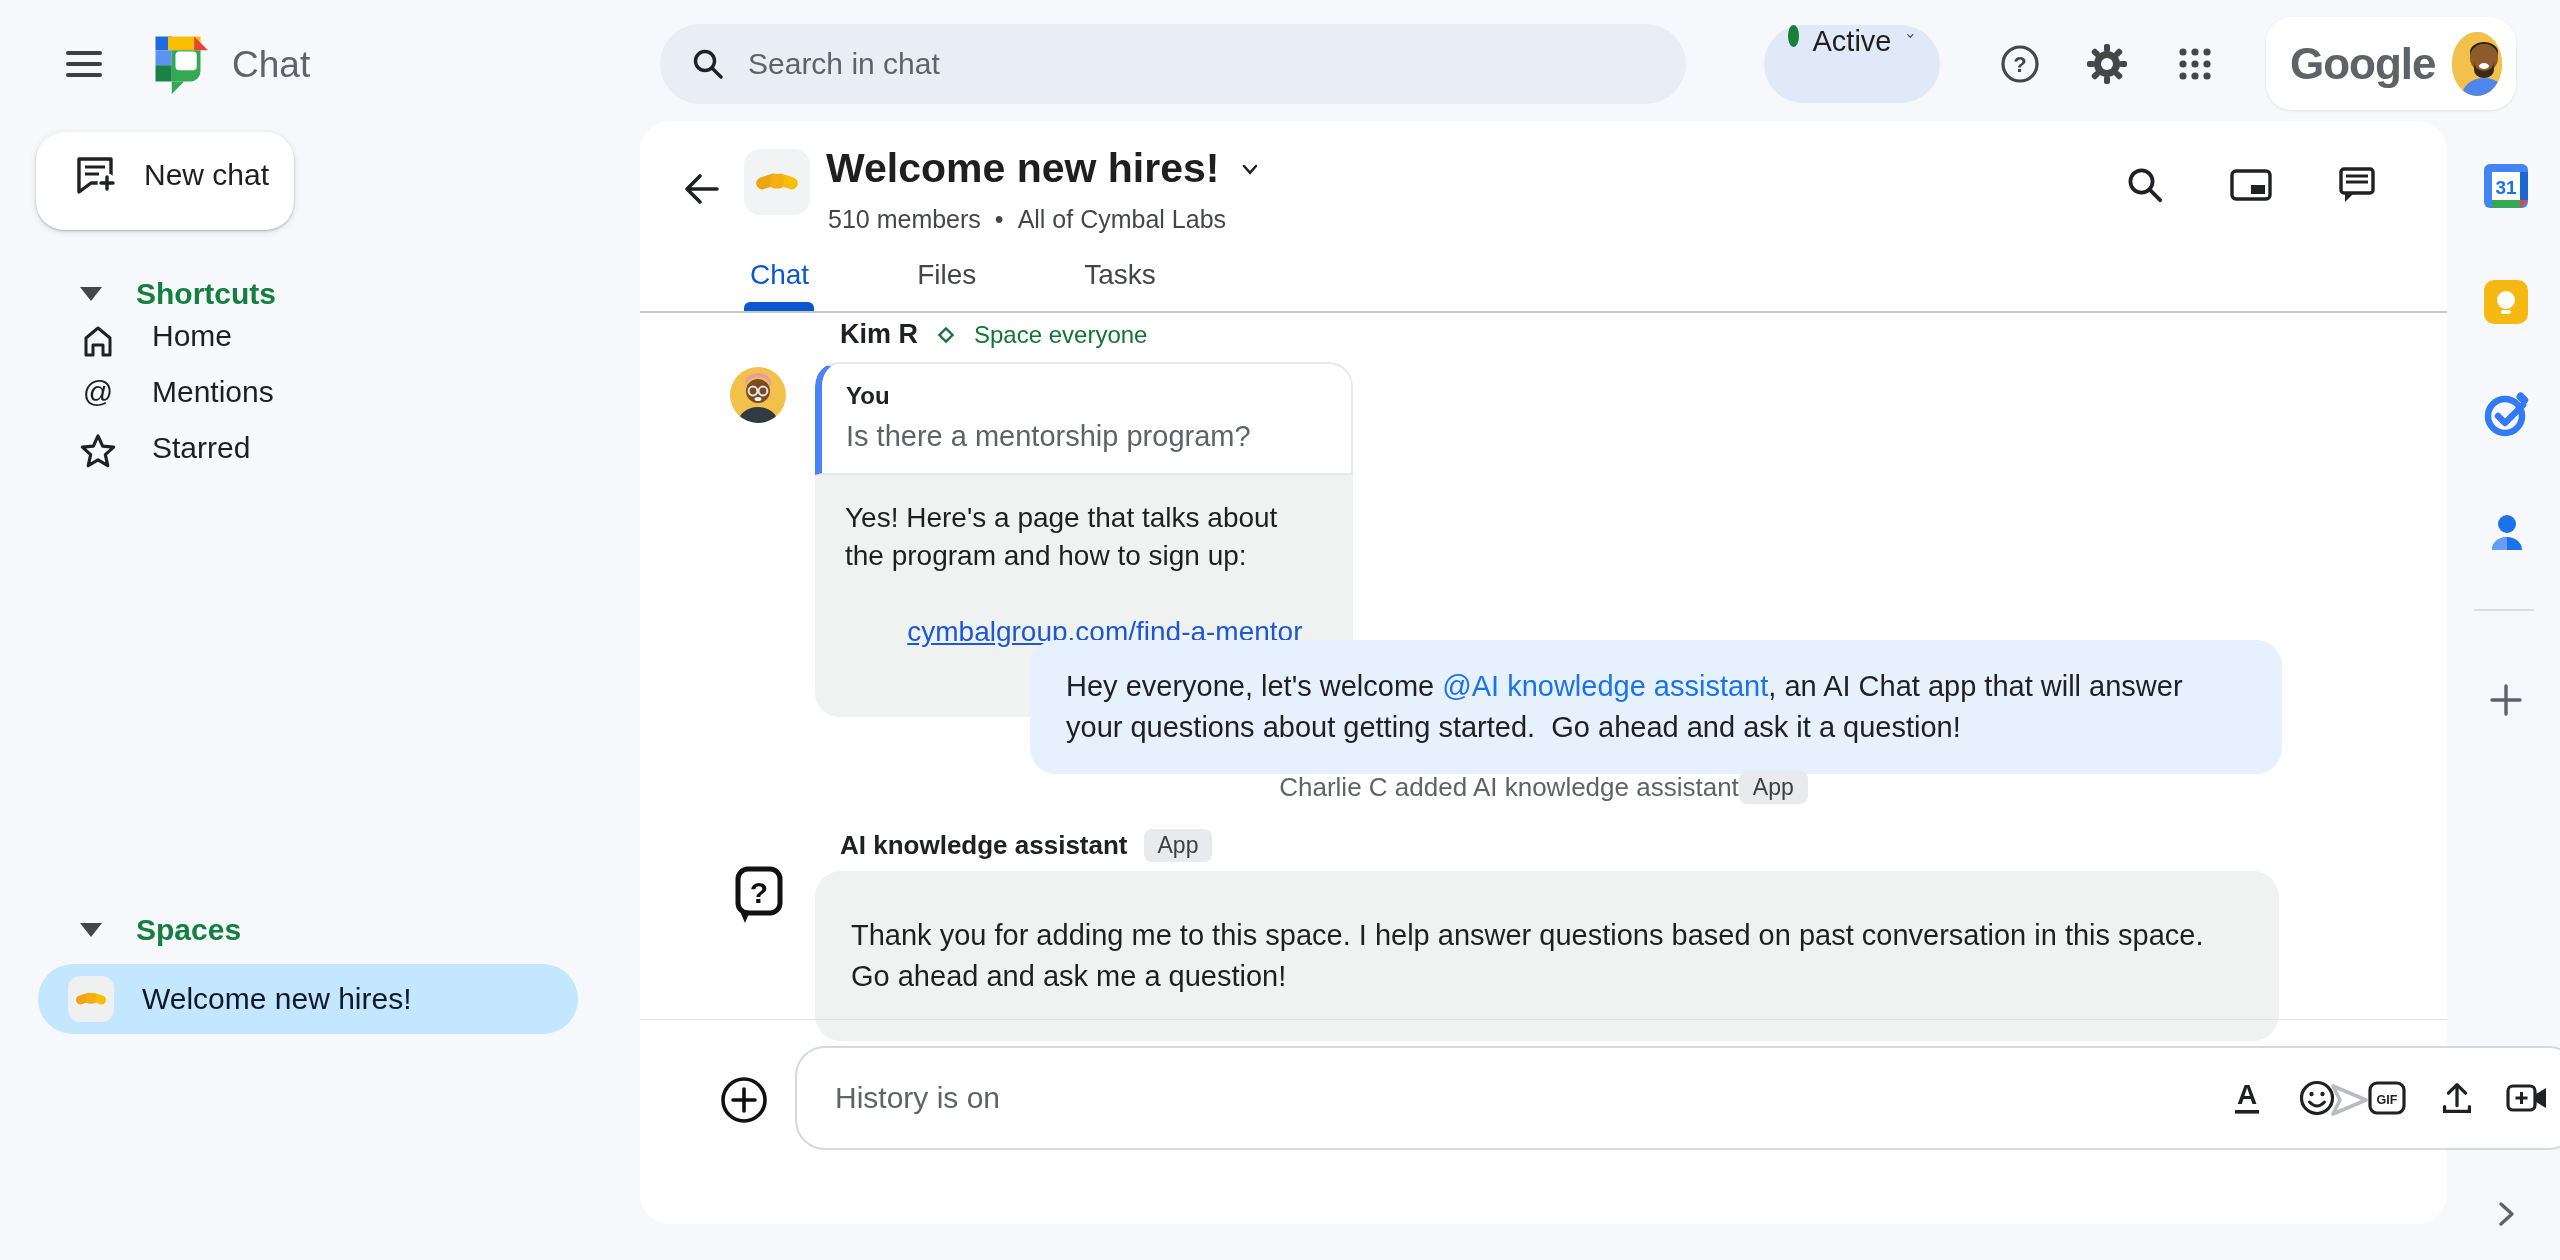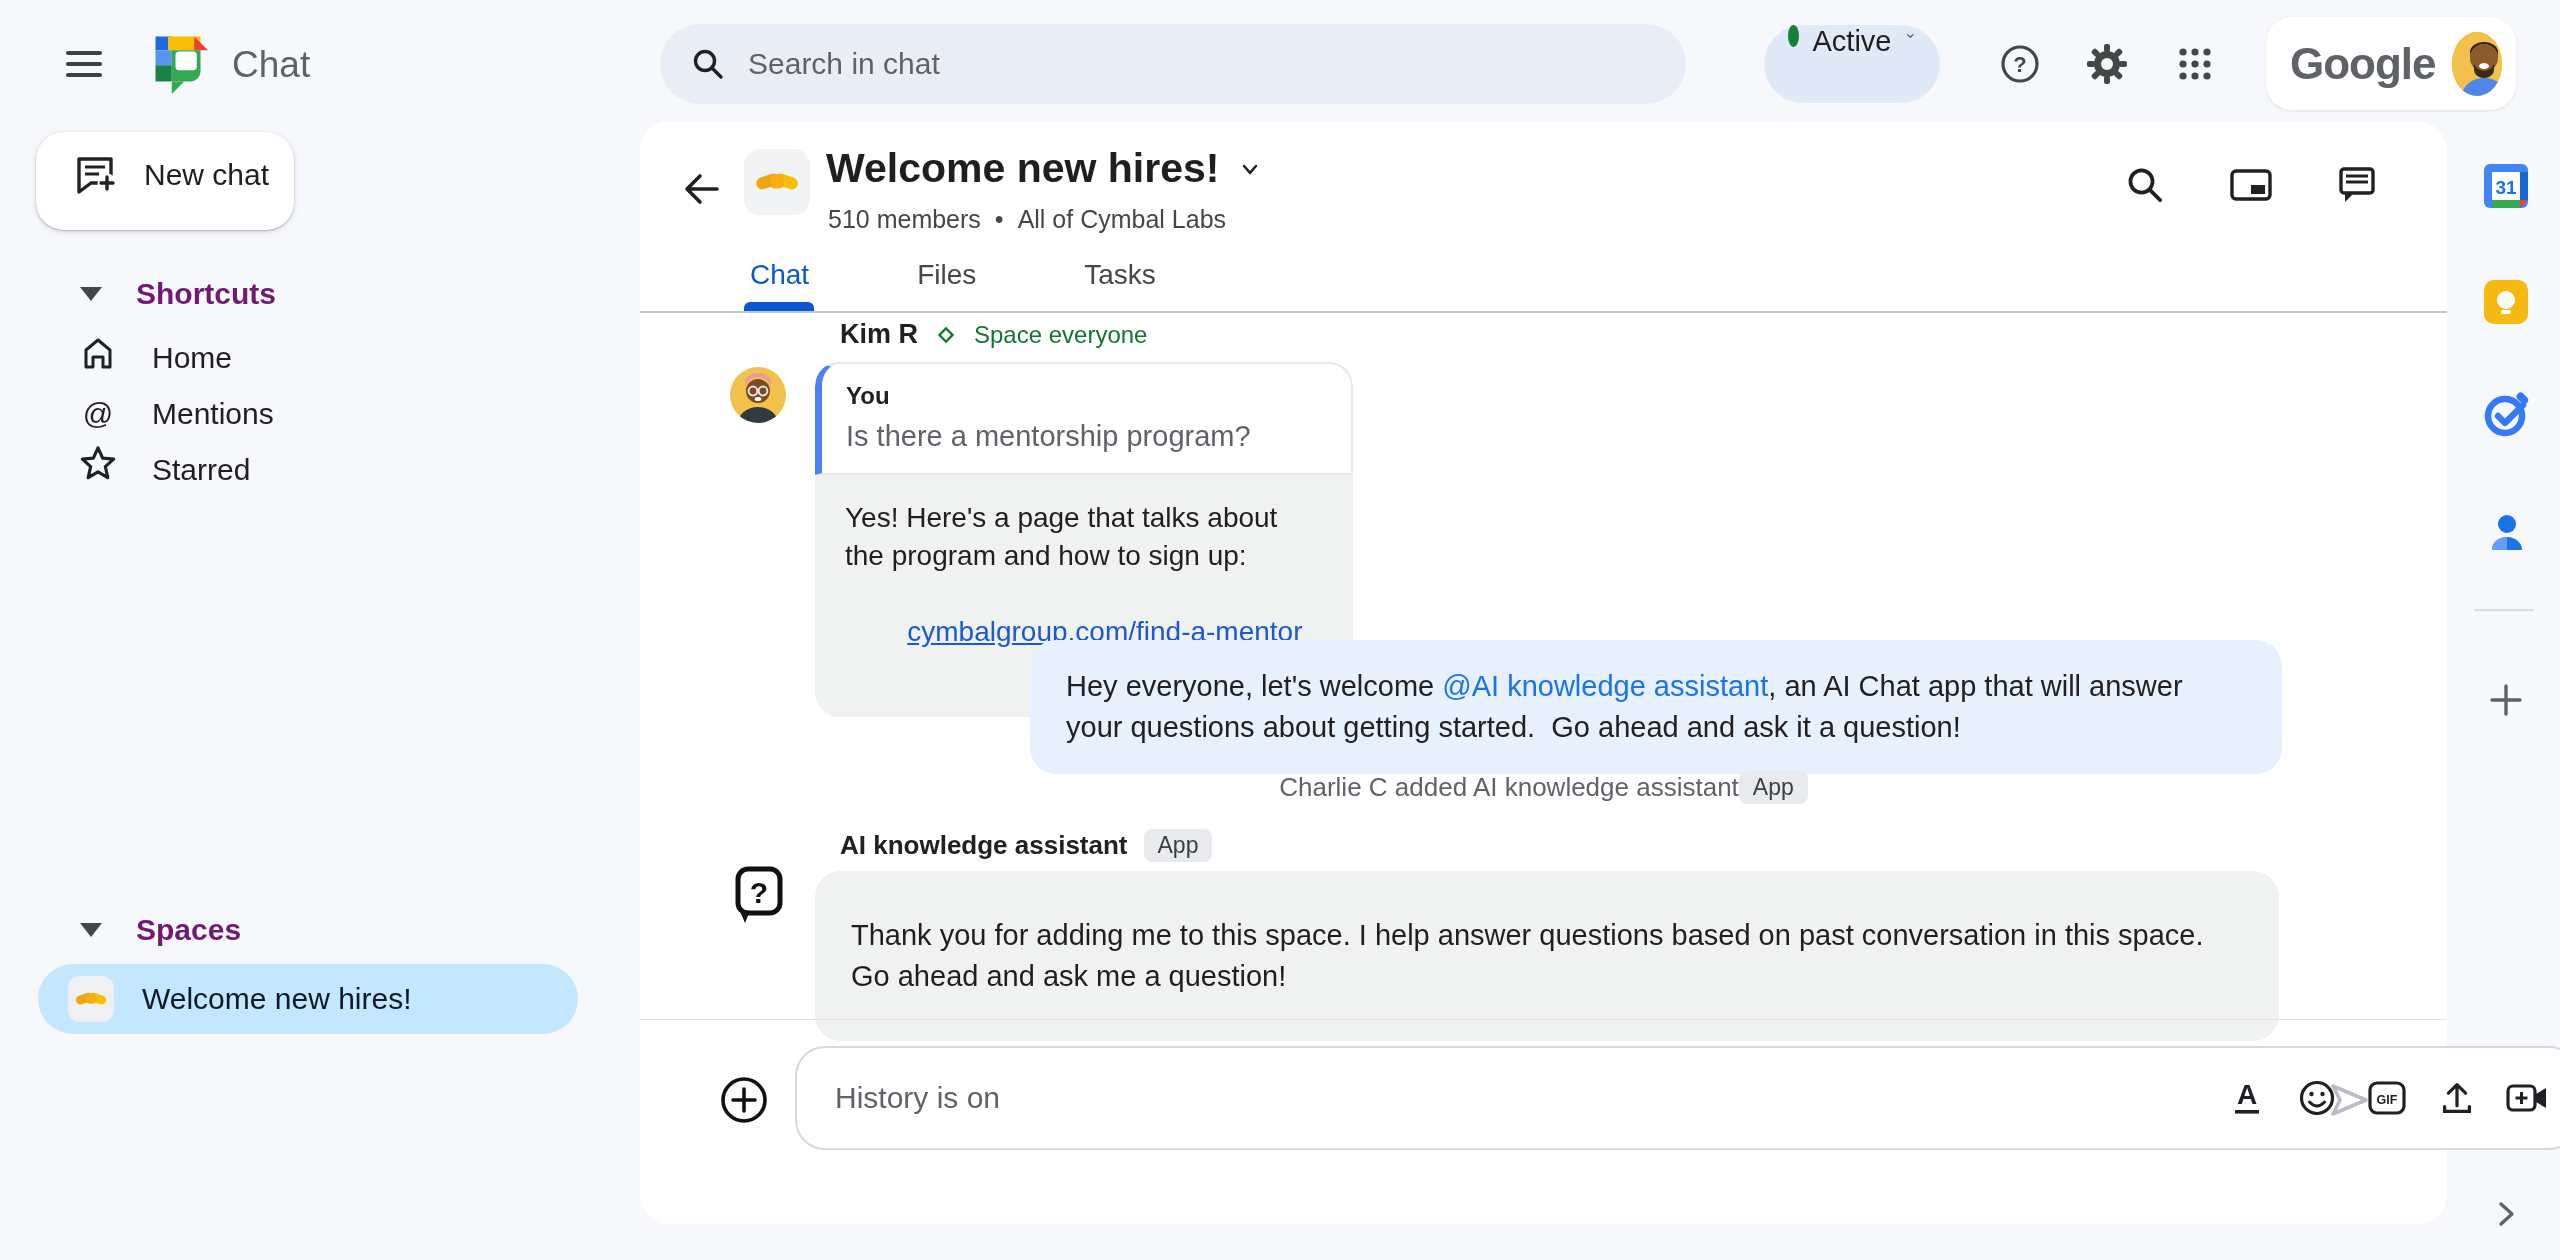--- a/index.html
+++ b/index.html
@@ -31,24 +31,24 @@
   .avatar-wrap { width:64px; height:64px; border-radius:50%; overflow:hidden; background:#f2c14b; }
 
   
   .new-chat { left:36px; top:132px; width:258px; height:98px; background:#fff; border-radius:28px;
               display:flex; align-items:center; padding:0 0 12px 36px; gap:26px;
               box-shadow:0 1px 2px rgba(60,64,67,.3), 0 2px 6px rgba(60,64,67,.15); }
   .new-chat span { font-size:30px; font-weight:500; color:#1f1f1f; }
   .side-header { height:52px; display:flex; align-items:center; gap:34px; padding-left:80px; }
   .side-header .tri { width:0; height:0; border-left:11px solid transparent; border-right:11px solid transparent;
                       border-top:14px solid #444746; }
-  .side-header span { font-size:30px; font-weight:bold; color:#701a75; }
+  .side-header span { font-size:30px; font-weight:bold; color:#15803d; }
   .hdr-shortcuts { left:0; top:268px; width:360px; }
   .hdr-spaces { left:0; top:904px; width:360px; }
-  .side-item { left:0; width:380px; height:56px; display:flex; align-items:flex-end; gap:32px; padding-left:76px; }
+  .side-item { left:0; width:380px; height:56px; display:flex; align-items:flex-start; gap:32px; padding-left:76px; }
   .side-item span { font-size:30px; color:#1f1f1f; }
   .it-home { top:319px; } .it-mentions { top:375px; } .it-starred { top:431px; }
   .at-glyph { font-size:40px; color:#202124; width:44px; text-align:center; }
   .space-item { left:38px; top:964px; width:540px; height:70px; background:#c2e7ff; border-radius:35px;
                 display:flex; align-items:center; padding-left:30px; gap:28px; }
   .space-tile { width:46px; height:46px; border-radius:12px; background:#eef0f1; display:flex;
                 align-items:center; justify-content:center; }
   .space-item > span { font-size:30px; color:#111827; }
 
   

